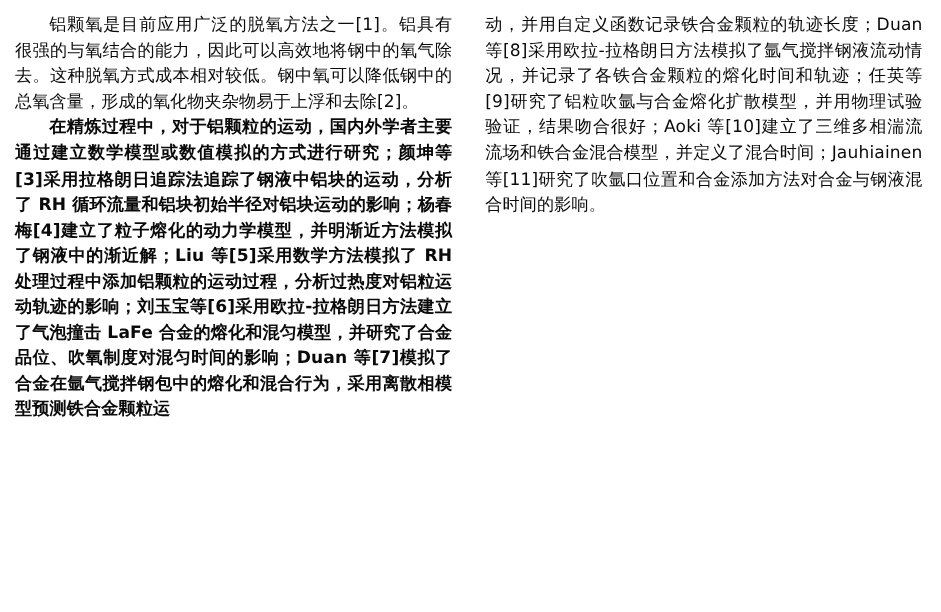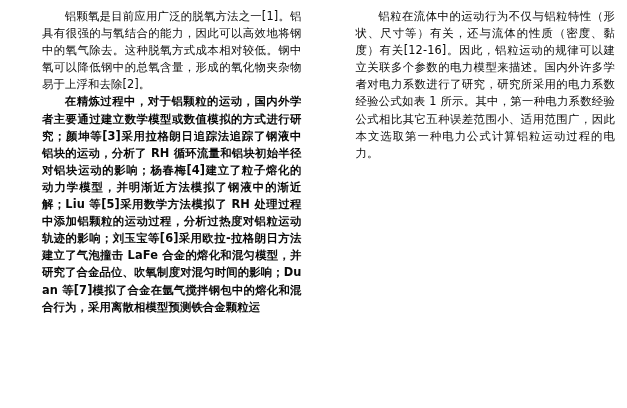--- a/index.html
+++ b/index.html
@@ -24,21 +24,20 @@
   }
   .columns {
     display: flex;
     flex-direction: row;
     gap: 22px;
     height: 100%;
   }
   .column {
     flex: 1 1 0;
     min-width: 0;
-    margin-left: 32px;
   }
   .para {
     margin: 0;
     font-size: 11.4px;
     line-height: 17.1px;
     text-align: justify;
     text-justify: inter-ideograph;
     letter-spacing: 0.1px;
     text-indent: 2em;
     word-break: break-all;
@@ -59,17 +58,17 @@
 
 <div class="page">
   <div class="columns">
 
     <div class="column col-left">
       <p class="para">铝颗氧是目前应用广泛的脱氧方法之一[1]。铝具有很强的与氧结合的能力，因此可以高效地将钢中的氧气除去。这种脱氧方式成本相对较低。钢中氧可以降低钢中的总氧含量，形成的氧化物夹杂物易于上浮和去除[2]。</p>
       <p class="para">在精炼过程中，对于铝颗粒的运动，国内外学者主要通过建立数学模型或数值模拟的方式进行研究；颜坤等[3]采用拉格朗日追踪法追踪了钢液中铝块的运动，分析了 RH 循环流量和铝块初始半径对铝块运动的影响；杨春梅[4]建立了粒子熔化的动力学模型，并明渐近方法模拟了钢液中的渐近解；Liu 等[5]采用数学方法模拟了 RH 处理过程中添加铝颗粒的运动过程，分析过热度对铝粒运动轨迹的影响；刘玉宝等[6]采用欧拉-拉格朗日方法建立了气泡撞击 LaFe 合金的熔化和混匀模型，并研究了合金品位、吹氧制度对混匀时间的影响；Duan 等[7]模拟了合金在氩气搅拌钢包中的熔化和混合行为，采用离散相模型预测铁合金颗粒运</p>
     </div>
 
     <div class="column col-right">
-      <p class="para">铝粒在流体中的运动行为不仅与铝粒特性（形状、尺寸等）有关，还与流体的性质（密度、黏度）有关[12-16]。因此，铝粒运动的规律可以建立关联多个参数的电力模型来描述。国内外许多学者对电力系数进行了研究，研究所采用的电力系数经验公式如表 1 所示。其中，第一种电力系数经验公式相比其它五种误差范围小、适用范围广，因此本文选取第一种电力公式计算铝粒运动过程的电力。</p>
+      <p class="para noindent">动，并用自定义函数记录铁合金颗粒的轨迹长度；Duan 等[8]采用欧拉-拉格朗日方法模拟了氩气搅拌钢液流动情况，并记录了各铁合金颗粒的熔化时间和轨迹；任英等[9]研究了铝粒吹氩与合金熔化扩散模型，并用物理试验验证，结果吻合很好；Aoki 等[10]建立了三维多相湍流流场和铁合金混合模型，并定义了混合时间；Jauhiainen 等[11]研究了吹氩口位置和合金添加方法对合金与钢液混合时间的影响。</p>
     </div>
 
   </div>
 </div>
 
 </body></html>

